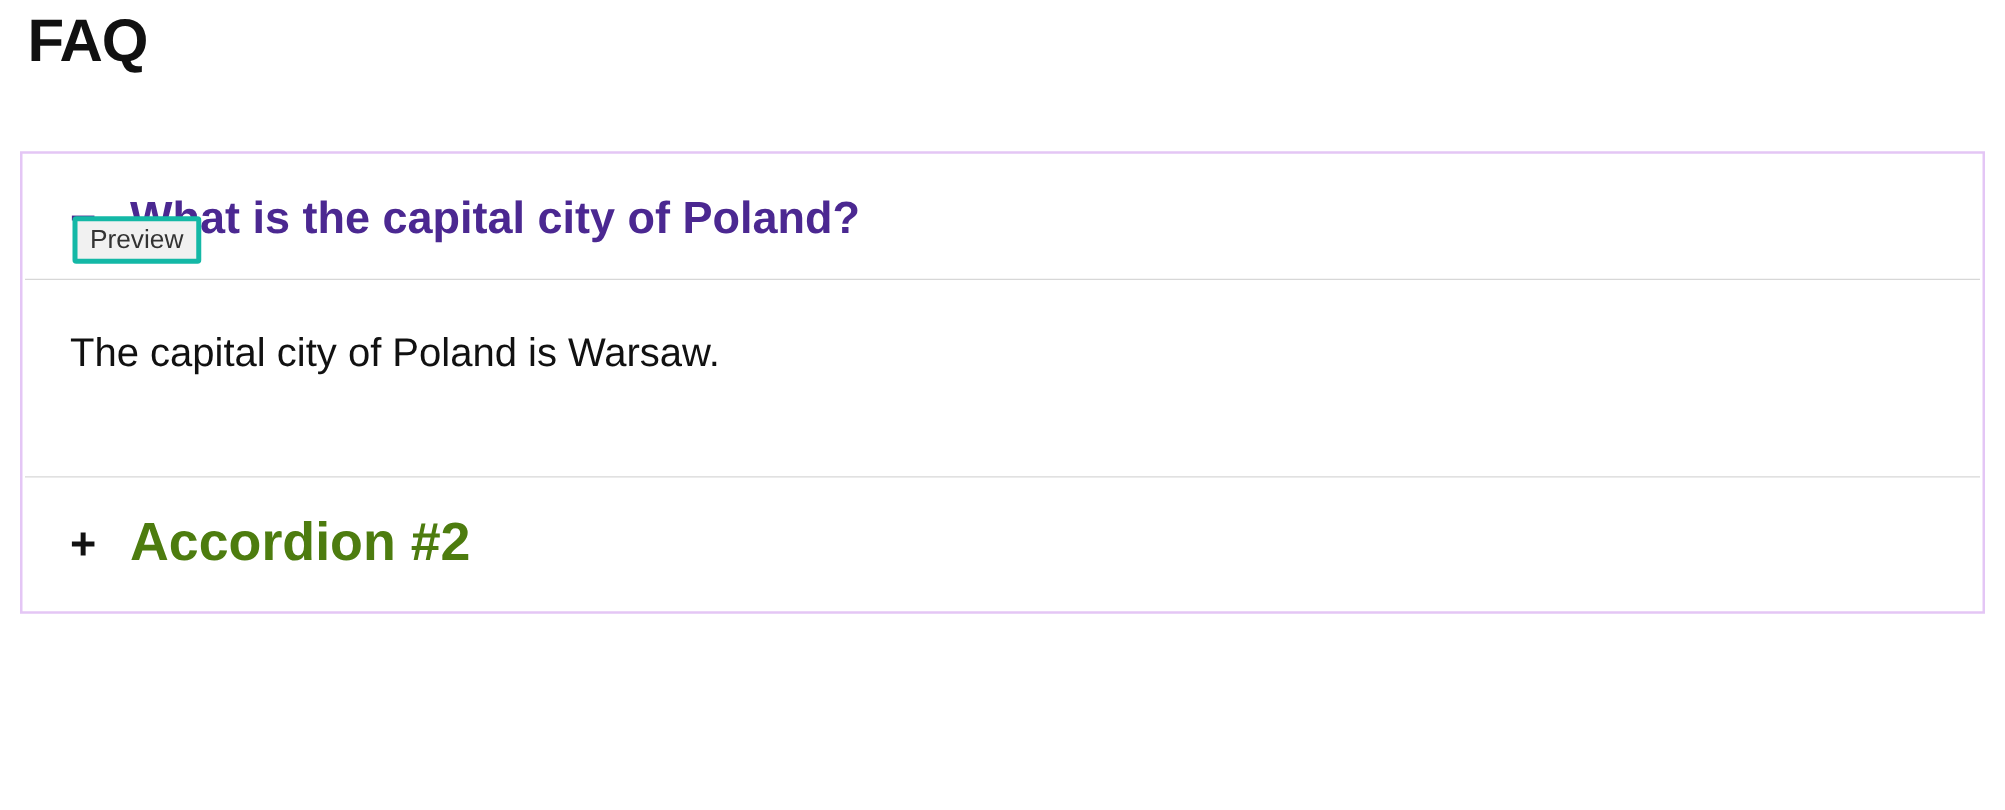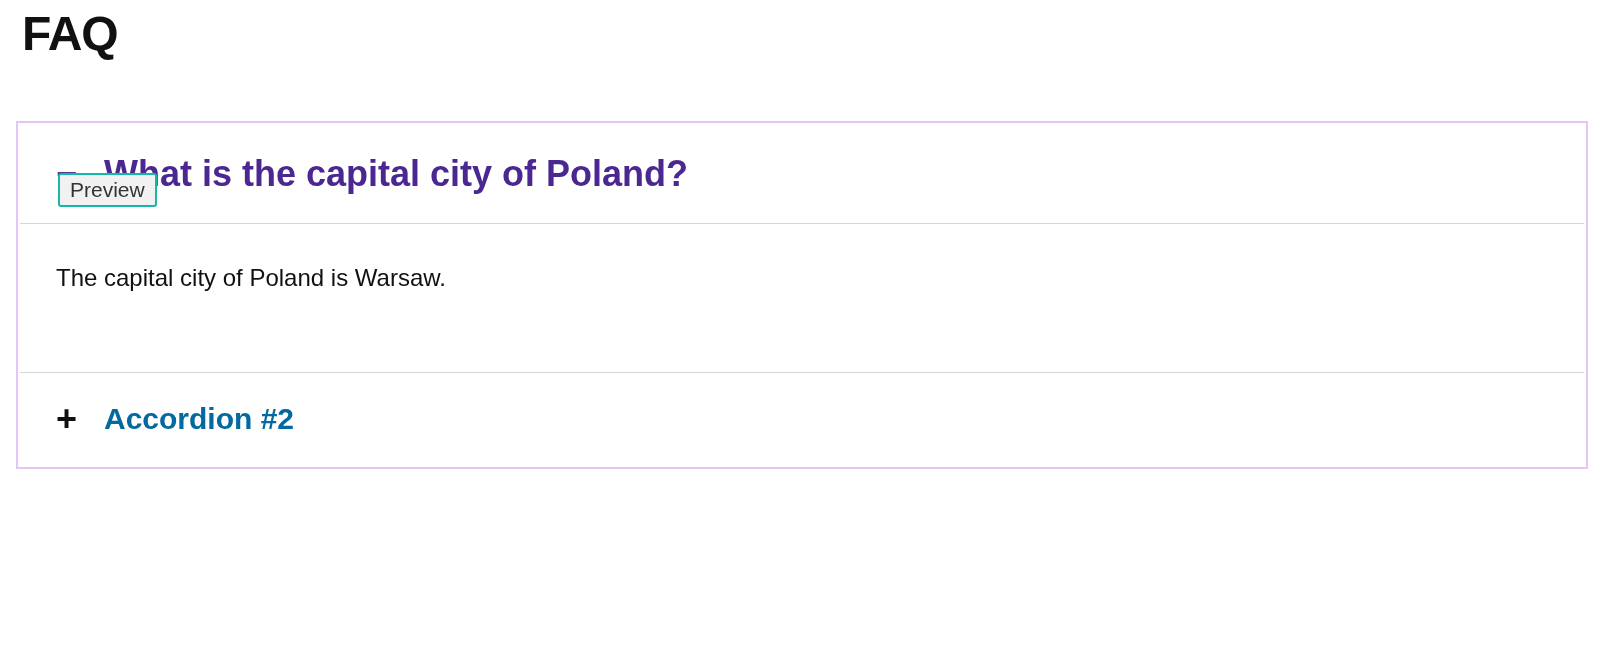--- a/index.html
+++ b/index.html
@@ -20,21 +20,21 @@
     .accordion-wrap {
       border: 2px solid #e4c6f5;
       position: relative;
       padding: 2px;
     }
     .preview-badge {
       position: absolute;
       top: 50px;
       left: 40px;
       background: #f1f1f1;
-      border: 2px solid #14b8a6;
+      border: 4px solid #14b8a6;
       border-radius: 3px;
       font-size: 21px;
       color: #333;
       padding: 3px 10px;
       z-index: 10;
     }
     .accordion-item {
       border-bottom: 1px solid #d7d7d7;
     }
     .accordion-item:last-child { border-bottom: none; }
@@ -50,29 +50,29 @@
       font-weight: 700;
       line-height: 1;
       width: 30px;
       text-align: left;
       color: #111;
       flex-shrink: 0;
     }
     .accordion-header.expanded .acc-icon { color: #4b2891; }
     .accordion-header.expanded .acc-title { color: #4b2891; }
     .acc-title {
-      font-size: 30px;
+      font-size: 43px;
       font-weight: 700;
-      color: #0369a1;
+      color: #4d7c0f;
     }
     .accordion-header.expanded .acc-title { font-size: 36px; }
     .accordion-body {
       border-top: 1px solid #d7d7d7;
       padding: 40px 36px 80px 36px;
-      font-size: 24px;
+      font-size: 32px;
       color: #111;
     }
   </style>
 </head>
 <body>
 
 <h1 class="page-title">FAQ</h1>
 
 <div class="accordion-wrap">
 

